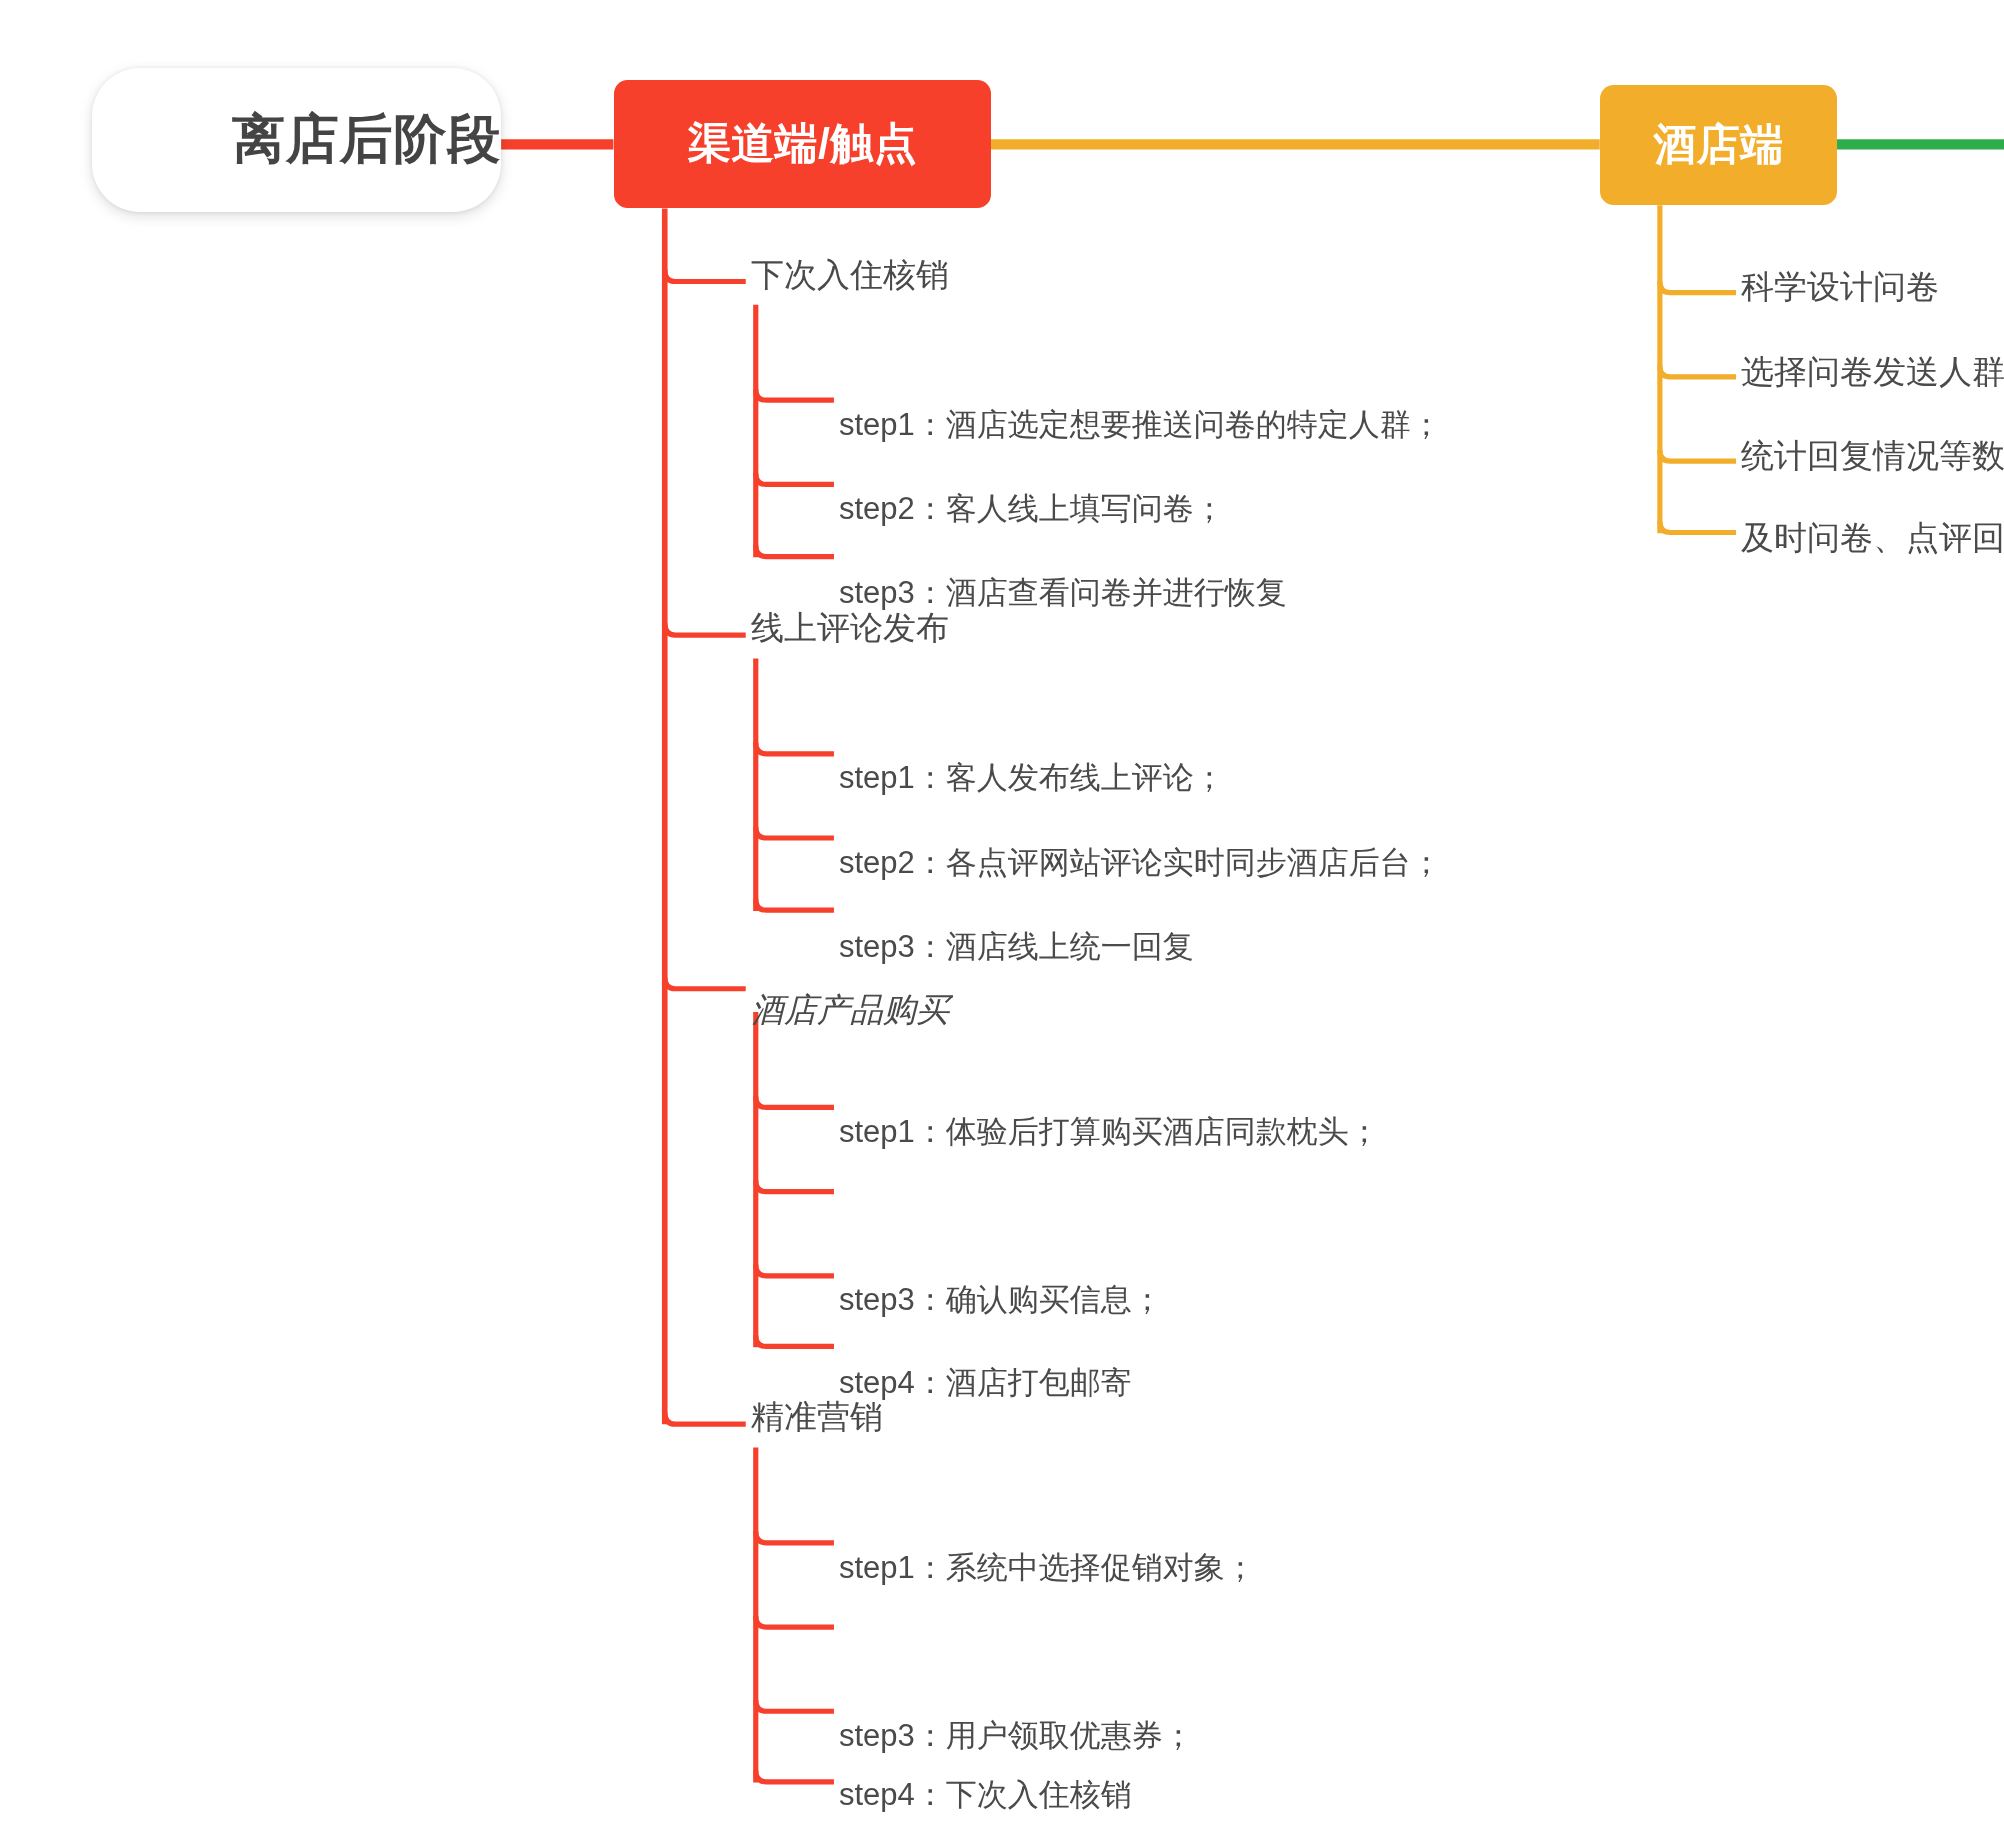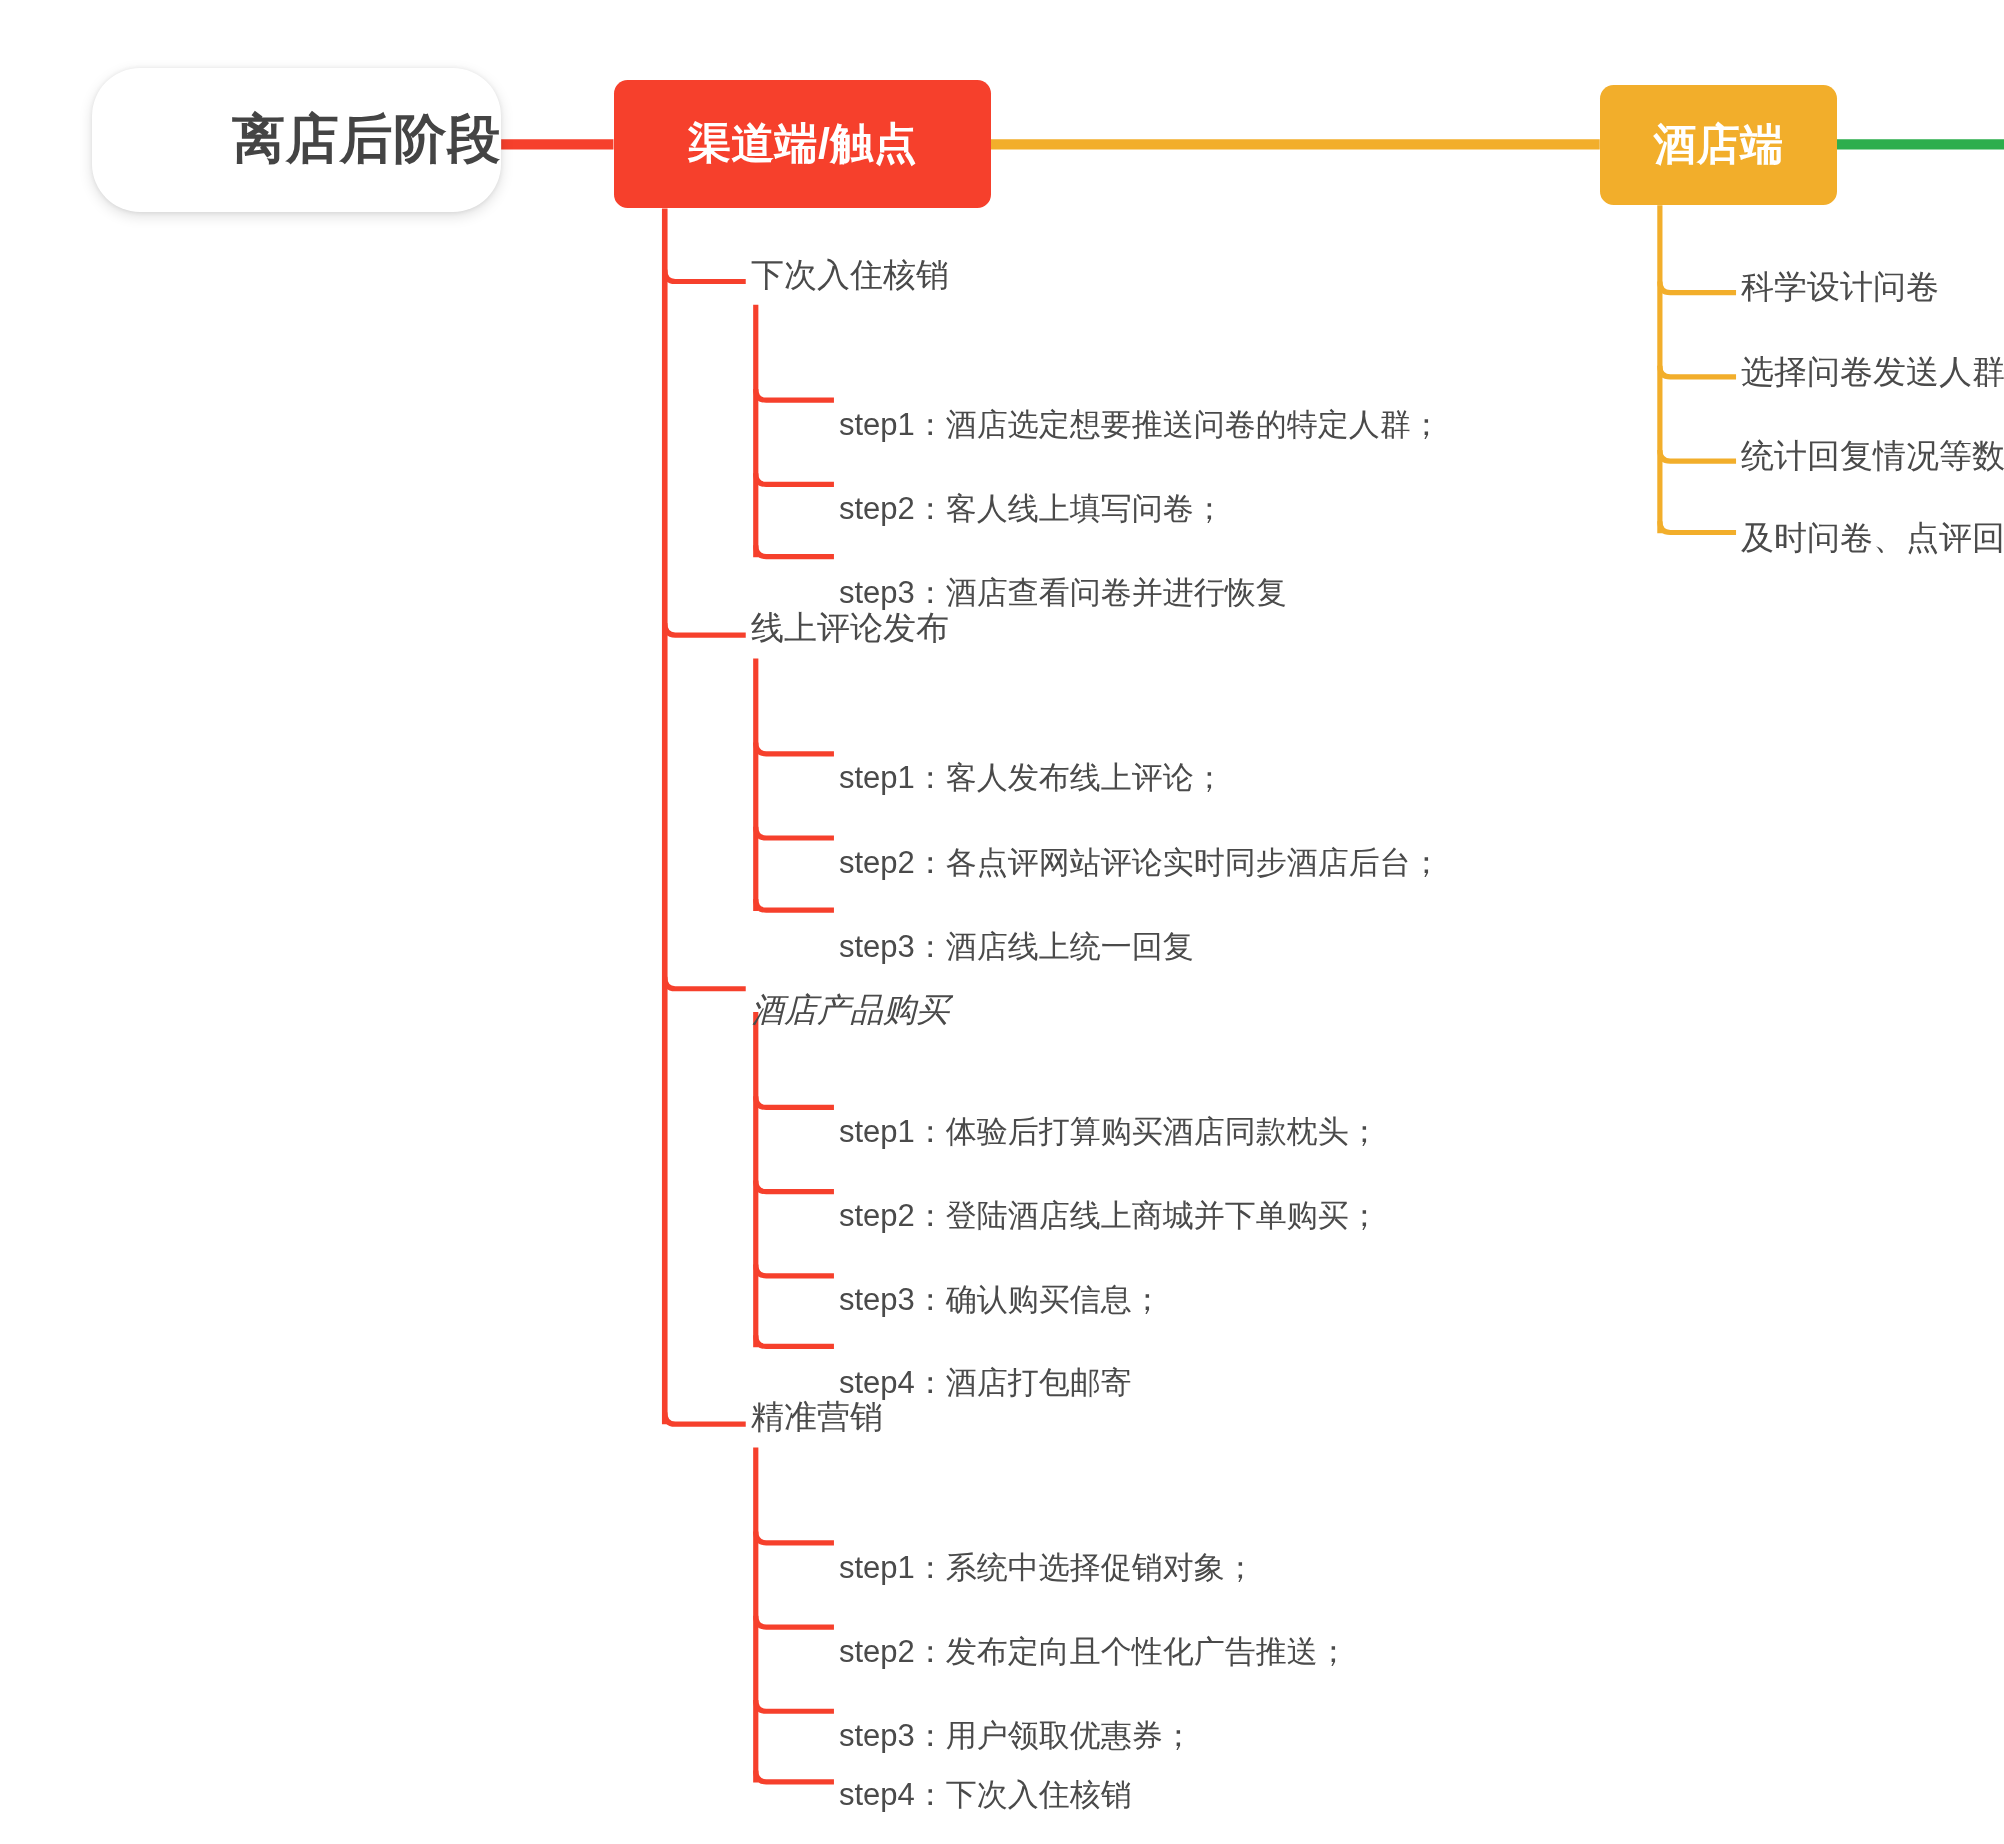--- a/index.html
+++ b/index.html
@@ -156,27 +156,25 @@
   <div class="leaf lvl3" style="left:839px; top:458px;">step2：客人线上填写问卷；</div>
   <div class="leaf lvl3" style="left:839px; top:542px;">step3：酒店查看问卷并进行恢复</div>
 
   <div class="leaf lvl2" style="left:751px; top:606px;">线上评论发布</div>
   <div class="leaf lvl3" style="left:839px; top:727px;">step1：客人发布线上评论；</div>
   <div class="leaf lvl3" style="left:839px; top:812px;">step2：各点评网站评论实时同步酒店后台；</div>
   <div class="leaf lvl3" style="left:839px; top:896px;">step3：酒店线上统一回复</div>
 
   <div class="leaf lvl2" style="left:751px; top:988px;font-style:italic;">酒店产品购买</div>
   <div class="leaf lvl3" style="left:839px; top:1081px;">step1：体验后打算购买酒店同款枕头；</div>
-  <div class="leaf lvl3" style="left:839px; top:1165px;">step2：登陆酒店线上商城并下单购买；</div>
   <div class="leaf lvl3" style="left:839px; top:1249px;">step3：确认购买信息；</div>
   <div class="leaf lvl3" style="left:839px; top:1332px;">step4：酒店打包邮寄</div>
 
   <div class="leaf lvl2" style="left:751px; top:1395px;">精准营销</div>
   <div class="leaf lvl3" style="left:839px; top:1517px;">step1：系统中选择促销对象；</div>
-  <div class="leaf lvl3" style="left:839px; top:1601px;">step2：发布定向且个性化广告推送；</div>
   <div class="leaf lvl3" style="left:839px; top:1685px;">step3：用户领取优惠券；</div>
   <div class="leaf lvl3" style="left:839px; top:1744px;">step4：下次入住核销</div>
 
   <div class="leaf lvl2" style="left:1741px; top:265px;">科学设计问卷</div>
   <div class="leaf lvl2" style="left:1741px; top:350px;">选择问卷发送人群</div>
   <div class="leaf lvl2" style="left:1741px; top:434px;">统计回复情况等数据</div>
   <div class="leaf lvl2" style="left:1741px; top:516px;">及时问卷、点评回复</div>
 
 </div>
 

